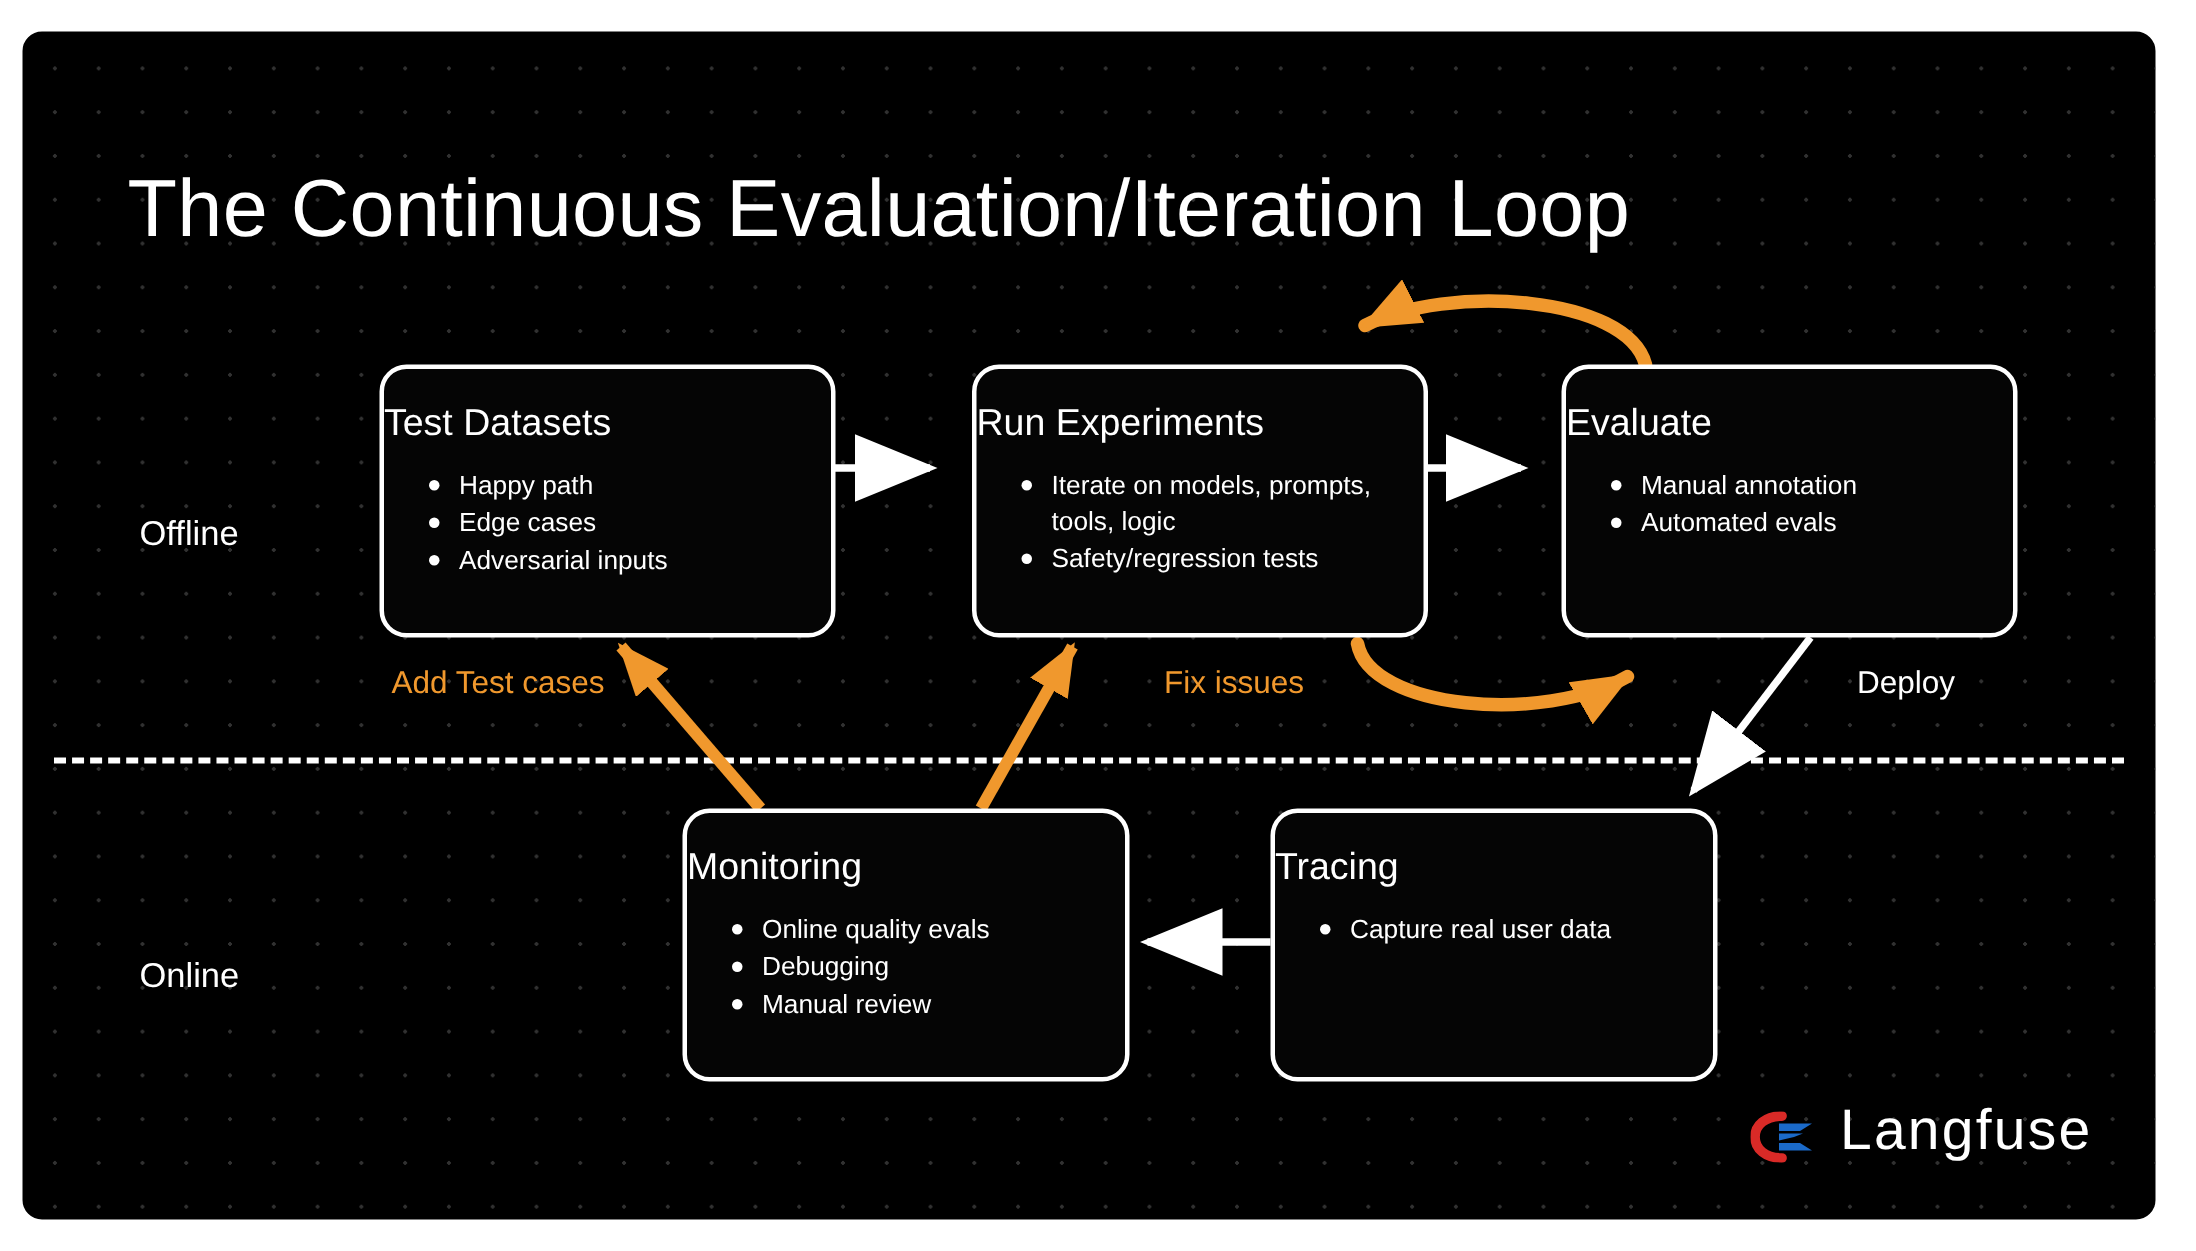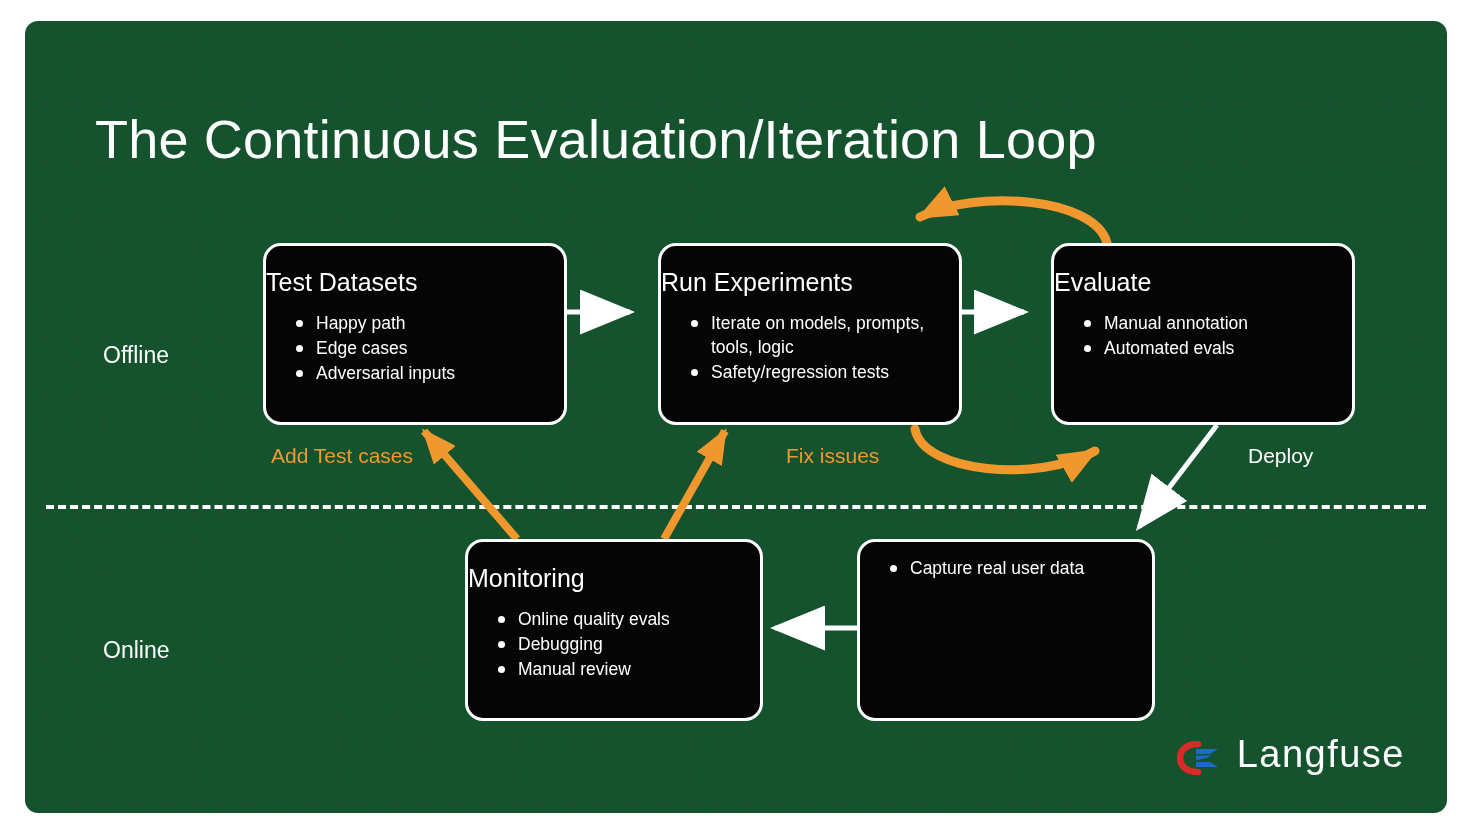--- a/index.html
+++ b/index.html
@@ -18,25 +18,25 @@
   #canvas {
     position: relative;
     width: 1464px;
     height: 834px;
     background: #ffffff;
   }
 
   
   #frame {
     position: absolute;
-    left: 22px;
+    left: 12px;
     top: 18px;
     width: 1428px;
     height: 798px;
-    background: #14532d;
+    background: #000000;
     border: 3px solid #ffffff;
     border-radius: 16px;
     box-sizing: border-box;
     overflow: hidden;
   }
 
   
   #dotgrid {
     position: absolute;
     inset: 0;
@@ -257,20 +257,21 @@
     <div class="node" id="node-monitoring">
       <div class="node-title">Monitoring</div>
       <ul class="node-list">
         <li>Online quality evals</li>
         <li>Debugging</li>
         <li>Manual review</li>
       </ul>
     </div>
 
     <div class="node" id="node-tracing">
+      <div class="node-title">Tracing</div>
       <ul class="node-list">
         <li>Capture real user data</li>
       </ul>
     </div>
 
     <div class="edge-label orange" id="label-add-test-cases">Add Test cases</div>
     <div class="edge-label orange" id="label-fix-issues">Fix issues</div>
     <div class="edge-label white" id="label-deploy">Deploy</div>
 
     <div id="brand">

